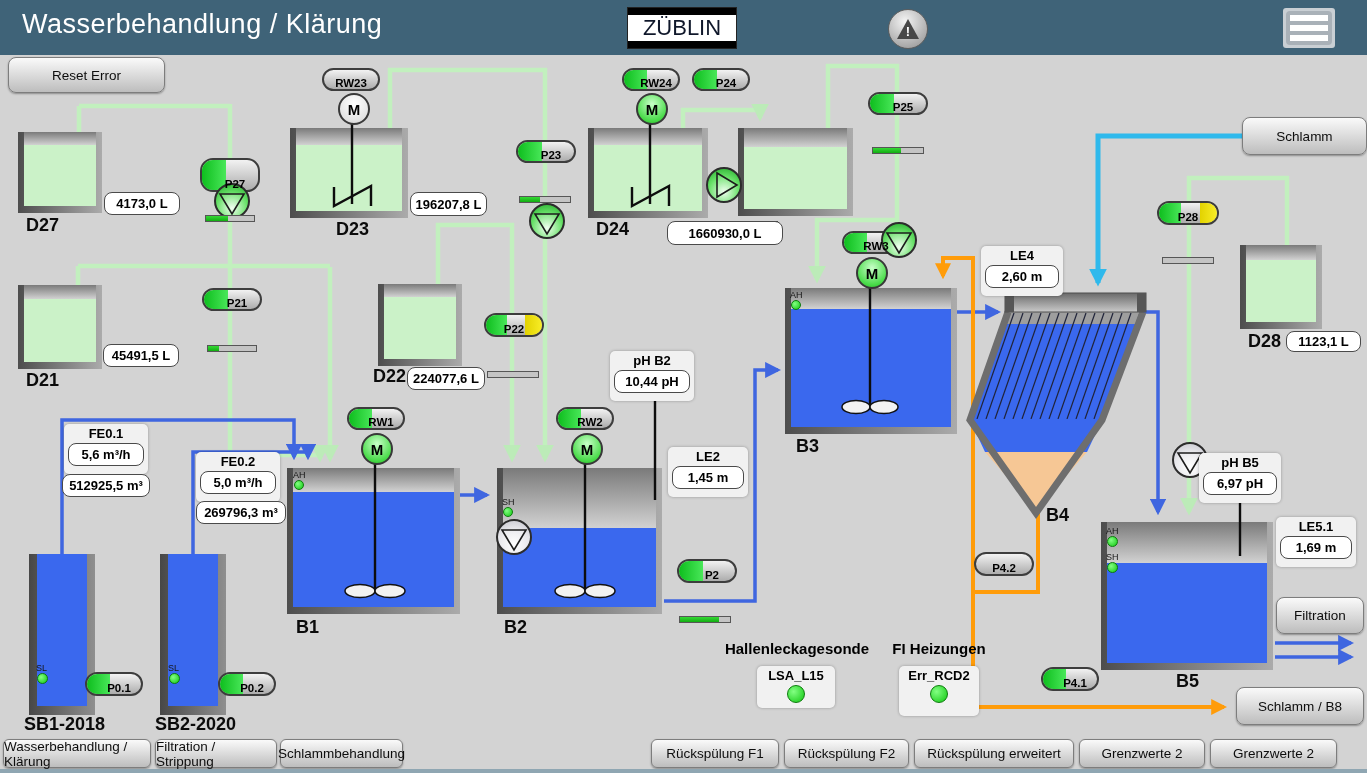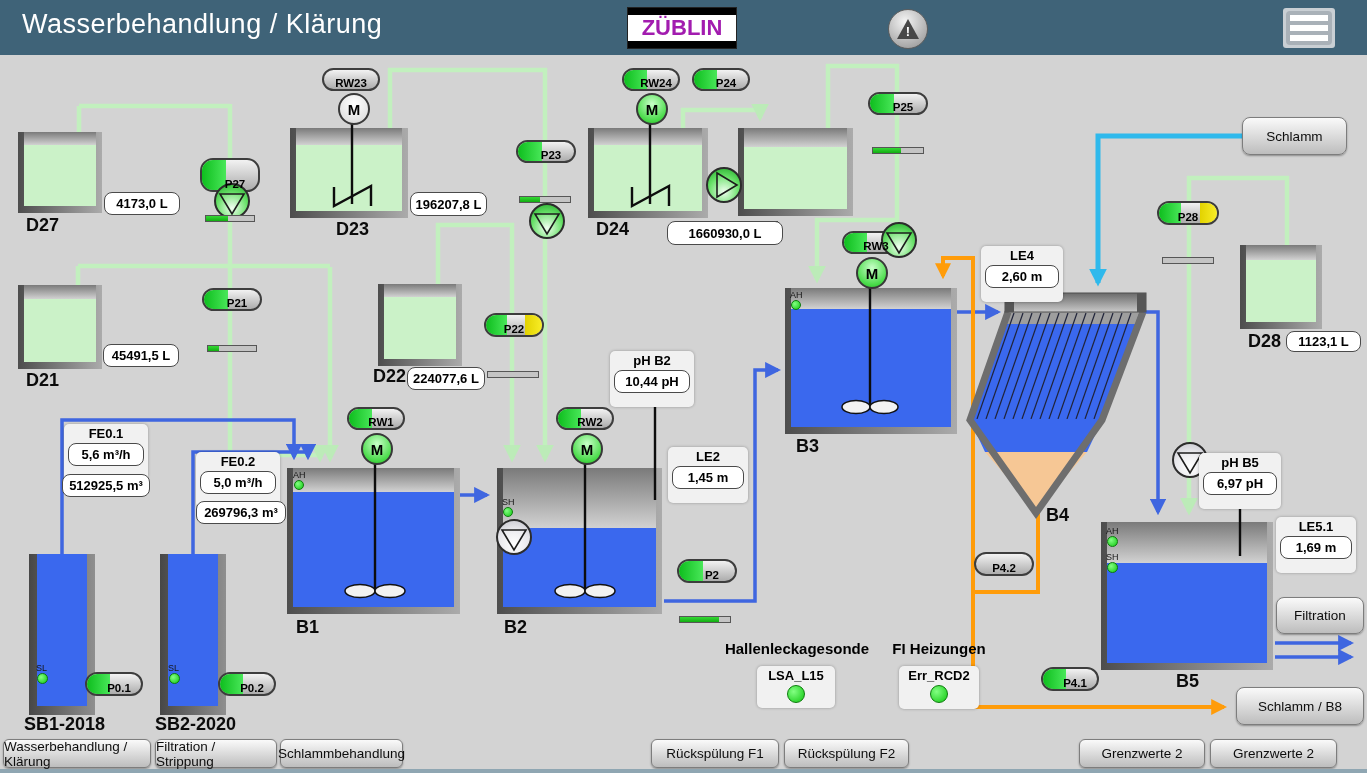--- a/index.html
+++ b/index.html
@@ -4,21 +4,21 @@
 <style>
   html,body{margin:0;padding:0;background:#9a9a9a}
   #stage{position:relative;width:1367px;height:773px;background:#D3D3D3;overflow:hidden;
          font-family:"Liberation Sans",sans-serif;color:#111}
   .abs{position:absolute}
   
   #hdr{left:0;top:0;width:1367px;height:55px;background:#3F6378}
   .title{left:22px;top:9px;font-size:27px;color:#fff;letter-spacing:.5px}
   #logo{left:627px;top:7px;width:110px;height:42px;display:flex;flex-direction:column;background:#fff;border:1px solid #222;box-sizing:border-box}
   .lbar{height:7px;background:#000}
-  .lmid{flex:1;display:flex;align-items:center;justify-content:center;color:#a21caf;font-weight:bold;font-size:22px}
+  .lmid{flex:1;display:flex;align-items:center;justify-content:center;color:#0f172a;font-weight:normal;font-size:22px}
   .warn{left:888px;top:9px;width:38px;height:38px;border-radius:50%;border:1px solid #5e5e5e;
         background:radial-gradient(circle at 42% 30%,#F4F4F4,#8D8D8D);display:flex;align-items:center;justify-content:center}
   .dt{left:1005px;top:10px;width:158px;height:33px;border:2px solid #F2F2F2;border-radius:9px;color:#fff;
       font-size:19px;display:flex;align-items:center;justify-content:center}
   #menu{left:1283px;top:8px;width:52px;height:40px;background:#C9CFD4;border-radius:3px;padding:3px;box-sizing:border-box}
   #menu>div{background:#A9B1B8;border-radius:4px;height:100%;display:flex;flex-direction:column;justify-content:space-evenly;padding:0 4px;box-sizing:border-box}
   .hb{height:6px;background:#fff}
   
   .btn{background:linear-gradient(#FAFAFA,#BDBDBD);border:1px solid #7d7d7d;border-radius:8px;
        display:flex;align-items:center;justify-content:center;font-size:13.5px;color:#0d0d0d;
@@ -29,21 +29,21 @@
   .tank.sb{padding:0 8px 9px;background:linear-gradient(90deg,#474747,#8F8F8F)}
   .band{background:linear-gradient(#7A7A7A,#D2D2D2)}
   .fill-g{flex:1;background:#CBF2C8}
   .fill-b{flex:1;background:#3A68EE}
   .tklabel{font-weight:bold;font-size:18px;color:#0b0b0b}
   .al{font-weight:normal;font-size:9px;color:#161616}
   
   .vbox{background:#fff;border:1.5px solid #4a4a4a;border-radius:8px;display:flex;align-items:center;
         justify-content:center;font-weight:bold;font-size:13px;color:#000;box-sizing:border-box}
   .card{background:#F1F1F1;border-radius:5px;box-shadow:0 0 3px rgba(0,0,0,.3);display:flex;
-        flex-direction:column;align-items:center;box-sizing:border-box;padding-bottom:14px}
+        flex-direction:column;align-items:center;box-sizing:border-box;padding-bottom:8px}
   .ct{font-weight:bold;font-size:13px;padding:2px 0;color:#000}
   .mtitle{font-weight:bold;font-size:15px;color:#000;text-align:center}
   
   .pill{border:2px solid #3d3d3d;border-radius:13px;background:linear-gradient(#F2F2F2,#ACACAC);
         display:flex;align-items:flex-end;justify-content:center;overflow:hidden;box-sizing:border-box}
   .sg{position:absolute;left:0;top:0;bottom:0;width:42%;background:linear-gradient(90deg,#0EBE1E,#49E759)}
   .sy{position:absolute;right:0;top:0;bottom:0;width:30%;background:linear-gradient(90deg,#E2D200,#F8ED27)}
   .pl{position:relative;font-weight:bold;font-size:11.5px;z-index:1;color:#000}
   .pg .pl{margin-left:10px}
   
@@ -452,31 +452,33 @@
     <div class="ct">LE5.1</div>
     <div class="vbox" style="width:72px;height:23px">1,69 m</div>
   </div>
 
   <div class="abs mtitle" style="left:712px;top:640px;width:170px">Hallenleckagesonde</div>
   <div class="abs card" style="left:757px;top:666px;width:78px;padding-bottom:5px">
     <div class="ct">LSA_L15</div>
     <div class="dot" style="width:18px;height:18px"></div>
   </div>
   <div class="abs mtitle" style="left:884px;top:640px;width:110px">FI Heizungen</div>
-  <div class="abs card" style="left:899px;top:666px;width:80px;padding-bottom:6px">
+  <div class="abs card" style="left:899px;top:666px;width:80px;padding-bottom:13px">
     <div class="ct">Err_RCD2</div>
     <div class="dot" style="width:18px;height:18px"></div>
   </div>
 
-  <div class="abs btn" style="left:1242px;top:117px;width:105px;height:38px">Schlamm</div>
+  <div class="abs btn" style="left:8px;top:57px;width:157px;height:36px">Reset Error</div>
+  <div class="abs btn" style="left:1242px;top:117px;width:125px;height:38px">Schlamm</div>
   <div class="abs btn" style="left:1276px;top:597px;width:88px;height:37px">Filtration</div>
   <div class="abs btn" style="left:1236px;top:687px;width:128px;height:38px">Schlamm / B8</div>
 
   <div class="abs btn navb" style="left:3px;top:739px;width:148px;height:29px">Wasserbehandlung / Klärung</div>
   <div class="abs btn navb" style="left:155px;top:739px;width:122px;height:29px">Filtration / Strippung</div>
   <div class="abs btn navb" style="left:280px;top:739px;width:123px;height:29px">Schlammbehandlung</div>
   <div class="abs btn navb" style="left:651px;top:739px;width:128px;height:29px">Rückspülung F1</div>
   <div class="abs btn navb" style="left:784px;top:739px;width:125px;height:29px">Rückspülung F2</div>
+  <div class="abs btn navb" style="left:914px;top:739px;width:160px;height:29px">Rückspülung erweitert</div>
   <div class="abs btn navb" style="left:1079px;top:739px;width:126px;height:29px">Grenzwerte 2</div>
   <div class="abs btn navb" style="left:1210px;top:739px;width:127px;height:29px">Grenzwerte 2</div>
 
   <div class="abs" id="botstrip"></div>
 </div>
 
 </body></html>

